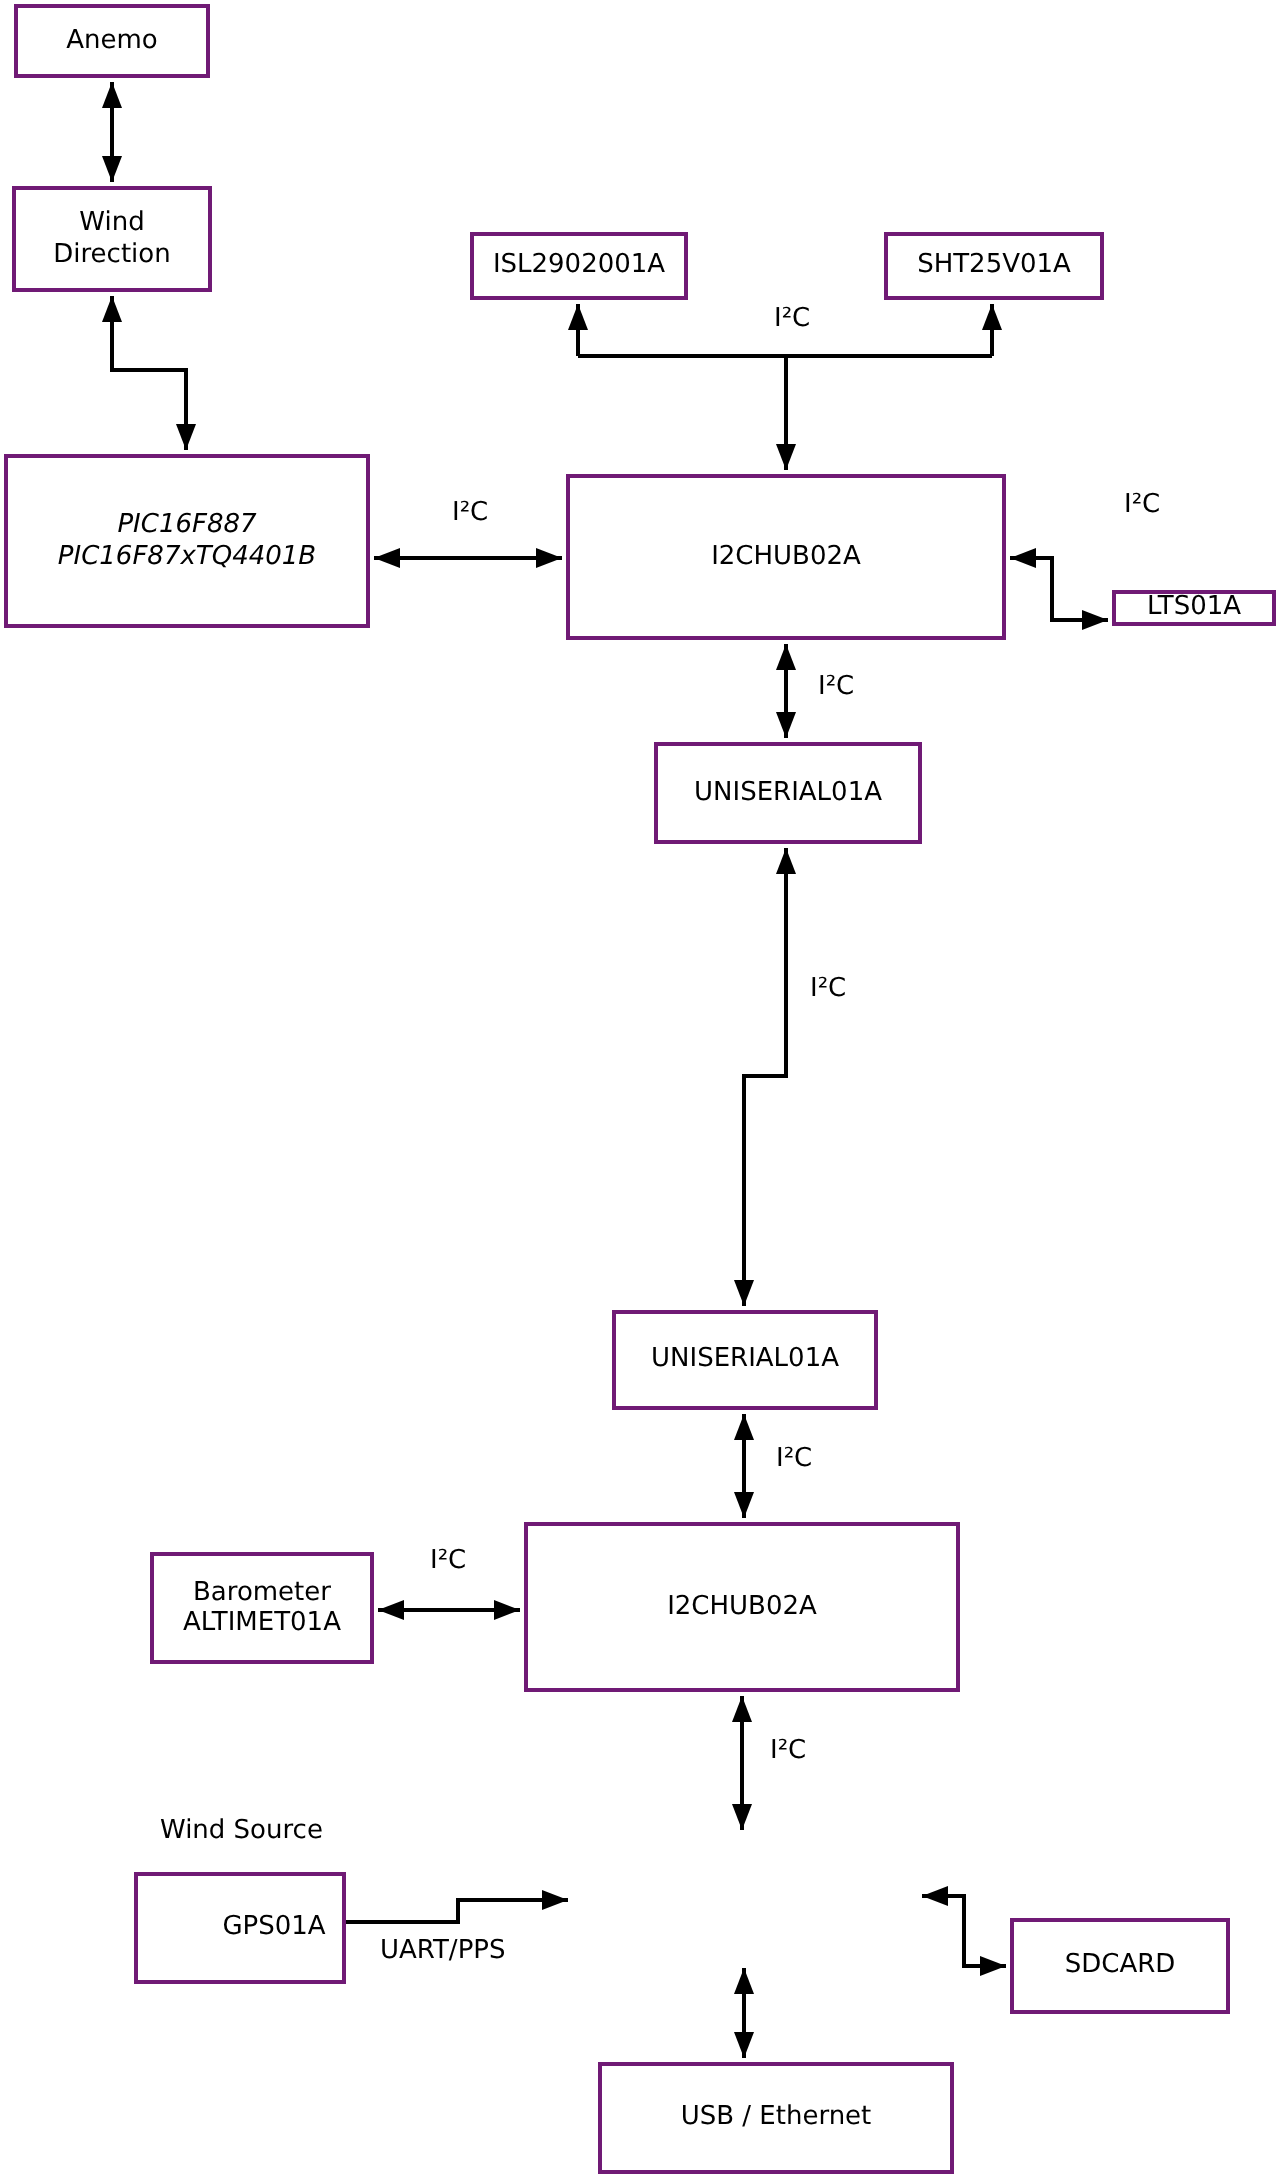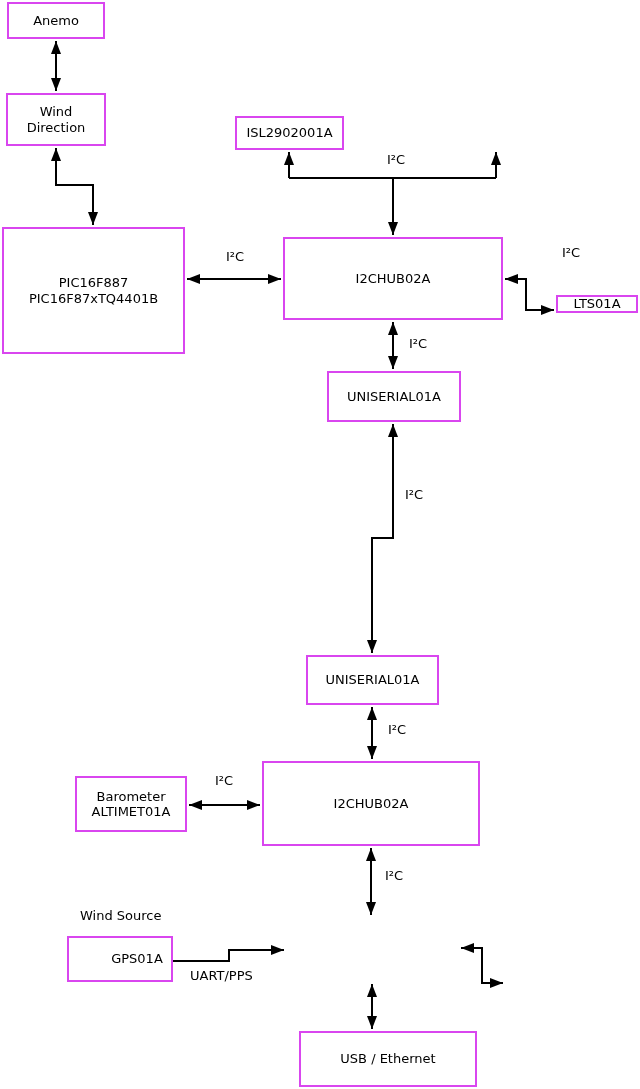--- a/index.html
+++ b/index.html
@@ -3,21 +3,21 @@
 <meta charset="utf-8">
 <style>
   html,body{margin:0;padding:0;background:#ffffff;}
   #canvas{
     position:relative;width:640px;height:1089px;background:#ffffff;
     font-family:"DejaVu Sans","Liberation Sans",sans-serif;
     color:#000;overflow:hidden;
   }
   #wires{position:absolute;left:0;top:0;width:640px;height:1089px;}
   .node{
-    position:absolute;box-sizing:border-box;border:2px solid #d946ef;background:#fff;
+    position:absolute;box-sizing:border-box;border:2px solid #701a75;background:#fff;
     display:flex;align-items:center;justify-content:center;text-align:center;
     font-size:13px;line-height:1.18;white-space:pre-line;z-index:2;
   }
   .edge-label{
     position:absolute;font-size:13px;line-height:1;white-space:nowrap;z-index:3;
     background:transparent;
   }
 </style>
 </head>
 <body>
@@ -74,42 +74,44 @@
         <path d="M372,984 L372,1029" marker-start="url(#arr)" marker-end="url(#arr)"></path>
       </g>
     </g>
   </svg>
 
   <div class="node" style="left:7px;top:2px;width:98px;height:37px;">Anemo</div>
 
   <div class="node" style="left:6px;top:93px;width:100px;height:53px;text-align:center;">Wind
 Direction</div>
 
-  <div class="node" style="left:2px;top:227px;width:183px;height:127px;">PIC16F887
+  <div class="node" style="left:2px;top:227px;width:183px;height:87px;font-style:italic;">PIC16F887
 PIC16F87xTQ4401B</div>
 
   <div class="node" style="left:235px;top:116px;width:109px;height:34px;">ISL2902001A</div>
 
+  <div class="node" style="left:442px;top:116px;width:110px;height:34px;">SHT25V01A</div>
 
   <div class="node" style="left:283px;top:237px;width:220px;height:83px;">I2CHUB02A</div>
 
   <div class="node" style="left:556px;top:295px;width:82px;height:18px;">LTS01A</div>
 
   <div class="node" style="left:327px;top:371px;width:134px;height:51px;">UNISERIAL01A</div>
 
   <div class="node" style="left:306px;top:655px;width:133px;height:50px;">UNISERIAL01A</div>
 
   <div class="node" style="left:75px;top:776px;width:112px;height:56px;">Barometer
 ALTIMET01A</div>
 
   <div class="node" style="left:262px;top:761px;width:218px;height:85px;">I2CHUB02A</div>
 
 
-  <div class="node" style="left:67px;top:936px;width:106px;height:46px;padding-left:34px;">GPS01A</div>
+  <div class="node" style="left:67px;top:936px;width:106px;height:56px;padding-left:34px;">GPS01A</div>
 
+  <div class="node" style="left:505px;top:959px;width:110px;height:48px;">SDCARD</div>
 
   <div class="node" style="left:282px;top:1031px;width:178px;height:56px;margin-left:17px;">USB / Ethernet</div>
 
   <span class="edge-label" style="left:387px;top:153px;">I²C</span>
 
   <span class="edge-label" style="left:226px;top:250px;">I²C</span>
 
   <span class="edge-label" style="left:562px;top:246px;">I²C</span>
 
   <span class="edge-label" style="left:409px;top:337px;">I²C</span>

